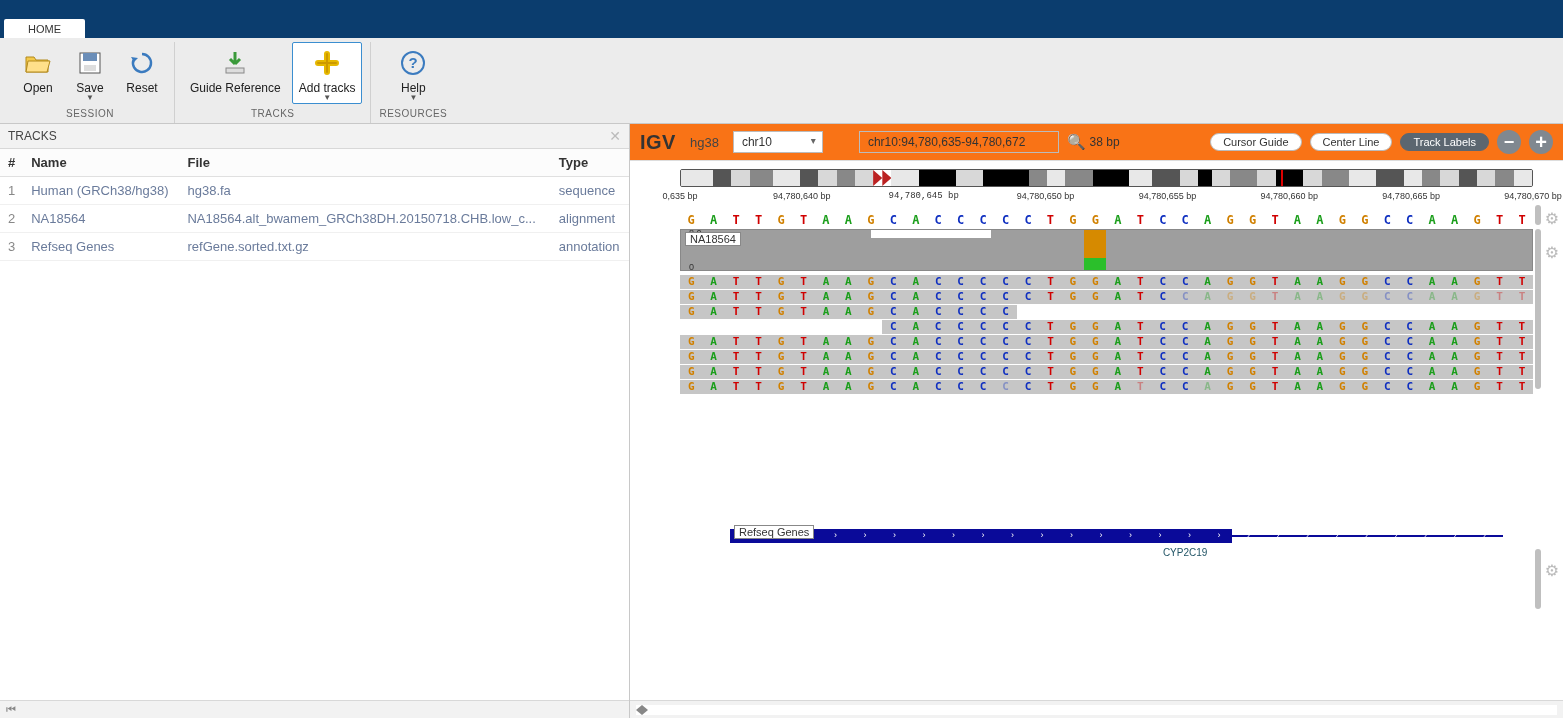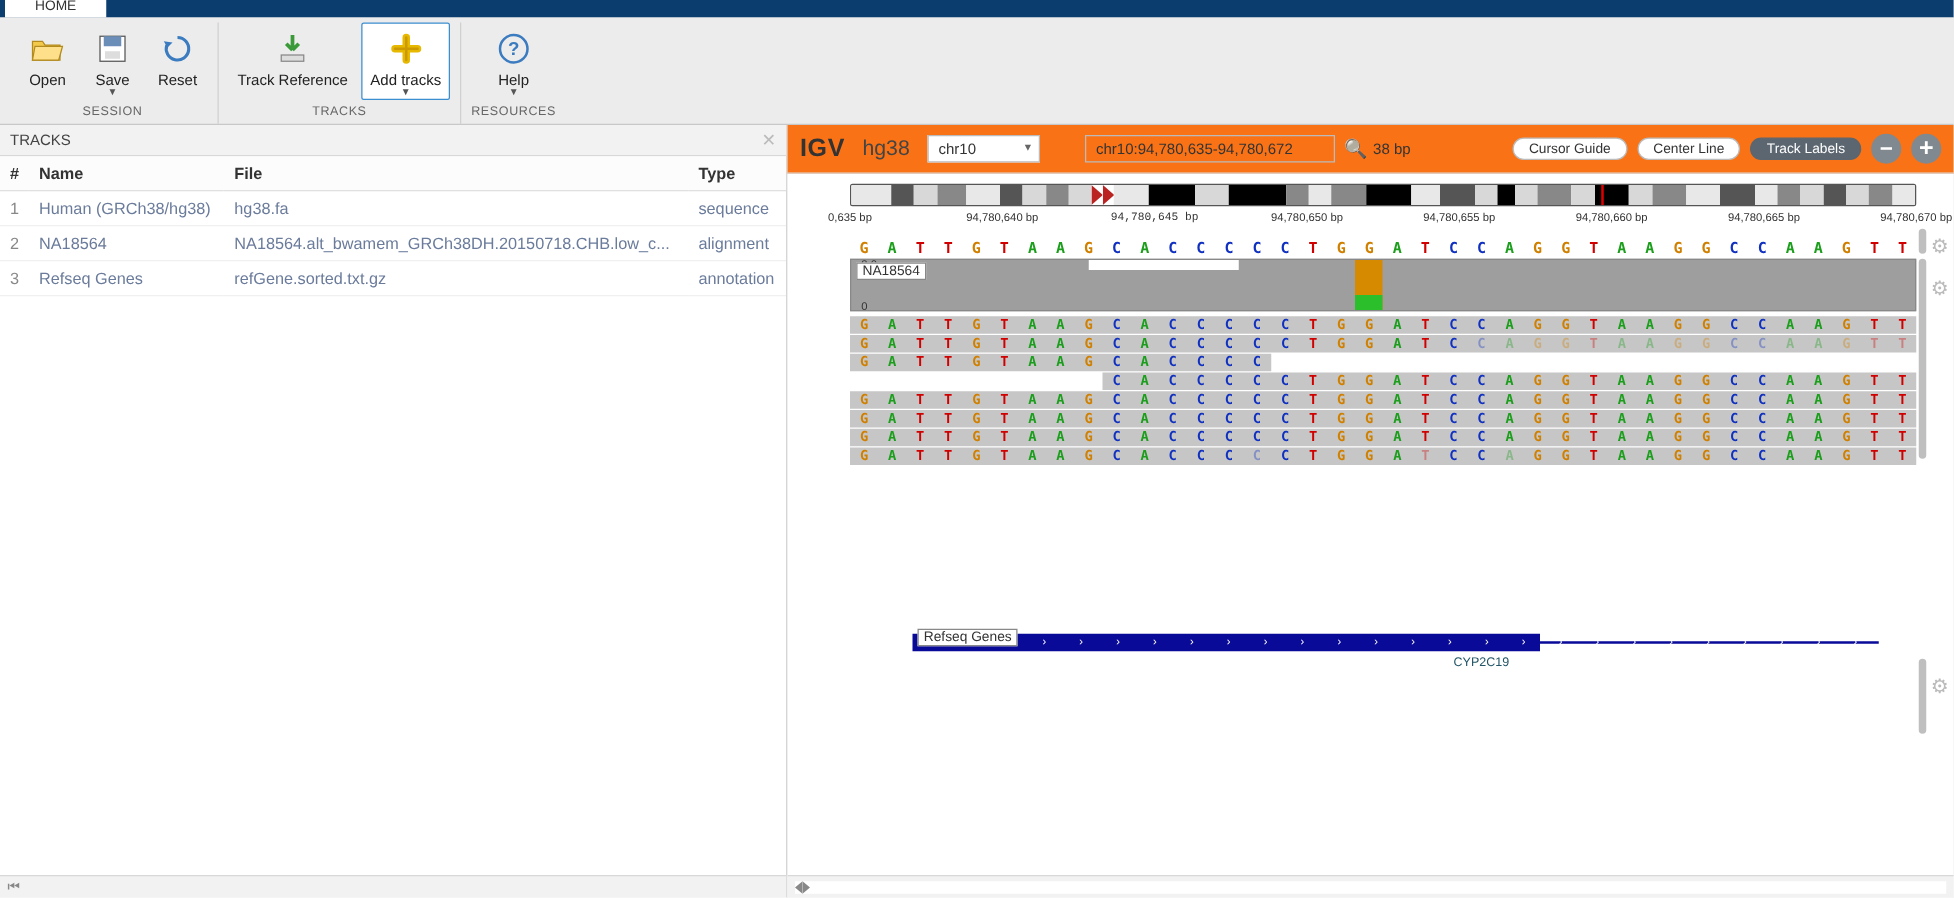--- a/index.html
+++ b/index.html
@@ -1,20 +1,20 @@
 <!DOCTYPE html>
 <html><head>
 <meta charset="utf-8">
 <style>
   * { box-sizing: border-box; }
   html, body { margin:0; padding:0; height:100%; font-family: "Segoe UI", Arial, sans-serif; font-size:13px; color:#333; }
   body { display:flex; flex-direction:column; height:718px; width:1563px; overflow:hidden; background:#e8e8e8; }
 
   
-  .titlebar { height:14px; background:#0b3d6e; display:flex; align-items:flex-end; }
+  .titlebar { height:38px; background:#0b3d6e; display:flex; align-items:flex-end; }
   .tab { background:#fff; color:#333; font-size:11px; padding:4px 24px 3px; margin-left:4px; border-top-left-radius:2px; border-top-right-radius:2px; }
 
   
   .ribbon { background:#ececec; border-bottom:1px solid #c8c8c8; display:flex; padding:4px 6px 0; }
   .ribbon-group { display:flex; flex-direction:column; align-items:center; border-right:1px solid #d0d0d0; padding:0 8px; }
   .ribbon-group:last-child { border-right:none; }
   .ribbon-buttons { display:flex; gap:4px; padding-bottom:2px; }
   .rbtn { display:flex; flex-direction:column; align-items:center; justify-content:flex-start; padding:4px 6px 2px; min-width:48px; cursor:pointer; border:1px solid transparent; border-radius:2px; }
   .rbtn.active { border:1px solid #3b8ed0; background:#fff; }
   .rbtn .icon { width:32px; height:32px; display:flex; align-items:center; justify-content:center; }
@@ -34,21 +34,21 @@
   td.idx { color:#888; width:20px; }
   td.file, td.type { white-space:nowrap; overflow:hidden; text-overflow:ellipsis; }
 
   .left-footer { height:18px; background:#f2f2f2; border-top:1px solid #d8d8d8; display:flex; align-items:center; padding:0 6px; color:#888; font-size:11px; }
 
   
   .right { flex:1; display:flex; flex-direction:column; background:#fff; position:relative; min-width:0; }
 
   .igv-toolbar { display:flex; align-items:center; gap:8px; padding:6px 10px; border-bottom:1px solid #ddd; background:#f97316; }
   .igv-logo { font-weight:700; font-size:20px; color:#333; letter-spacing:0.5px; }
-  .igv-genome { font-size:17px; color:#444; padding:3px 6px; }
+  .igv-genome { font-size:13px; color:#444; padding:3px 6px; }
   .igv-select { border:1px solid #bbb; background:#fff; padding:3px 20px 3px 8px; font-size:12px; position:relative; min-width:90px; }
   .igv-select::after { content:"▾"; position:absolute; right:6px; top:3px; font-size:10px; color:#666; }
   .igv-locus { border:1px solid #bbb; padding:3px 8px; font-size:12px; min-width:200px; }
   .igv-search { display:flex; align-items:center; gap:4px; font-size:12px; color:#333; }
   .igv-btn { border:1px solid #bbb; border-radius:10px; padding:2px 12px; font-size:11px; background:#fff; cursor:pointer; }
   .igv-btn.dark { background:#5b6670; color:#fff; border-color:#5b6670; }
   .circle-btn { width:24px; height:24px; border-radius:50%; background:#808890; color:#fff; display:flex; align-items:center; justify-content:center; font-size:18px; font-weight:700; cursor:pointer; }
   .circle-btn.plus { font-size:20px; }
 
   .ideogram { height:18px; margin:8px 30px 4px 50px; display:flex; border:1px solid #555; border-radius:2px; overflow:hidden; position:relative; }
@@ -147,21 +147,21 @@
 
   <div class="ribbon-group">
     <div class="ribbon-buttons">
       <div class="rbtn">
         <div class="icon">
           <svg width="24" height="26" viewBox="0 0 24 26">
               <path d="M12 2v12m0 0l-5-5m5 5l5-5" stroke="#3a9a3a" stroke-width="3" fill="none"></path>
               <rect x="3" y="18" width="18" height="5" fill="#ddd" stroke="#888"></rect>
             </svg>
         </div>
-        <div class="lbl">Track Reference</div>
+        <div class="lbl">Guide Reference</div>
       </div>
       <div class="rbtn active">
         <div class="icon">
           <svg width="26" height="26" viewBox="0 0 26 26">
               <path d="M13 4v18M4 13h18" stroke="#e6b800" stroke-width="6" stroke-linecap="round"></path>
               <path d="M13 4v18M4 13h18" stroke="#cc9900" stroke-width="2" stroke-linecap="round"></path>
             </svg>
         </div>
         <div class="lbl">Add tracks</div>
         <div class="drop">▼</div>

